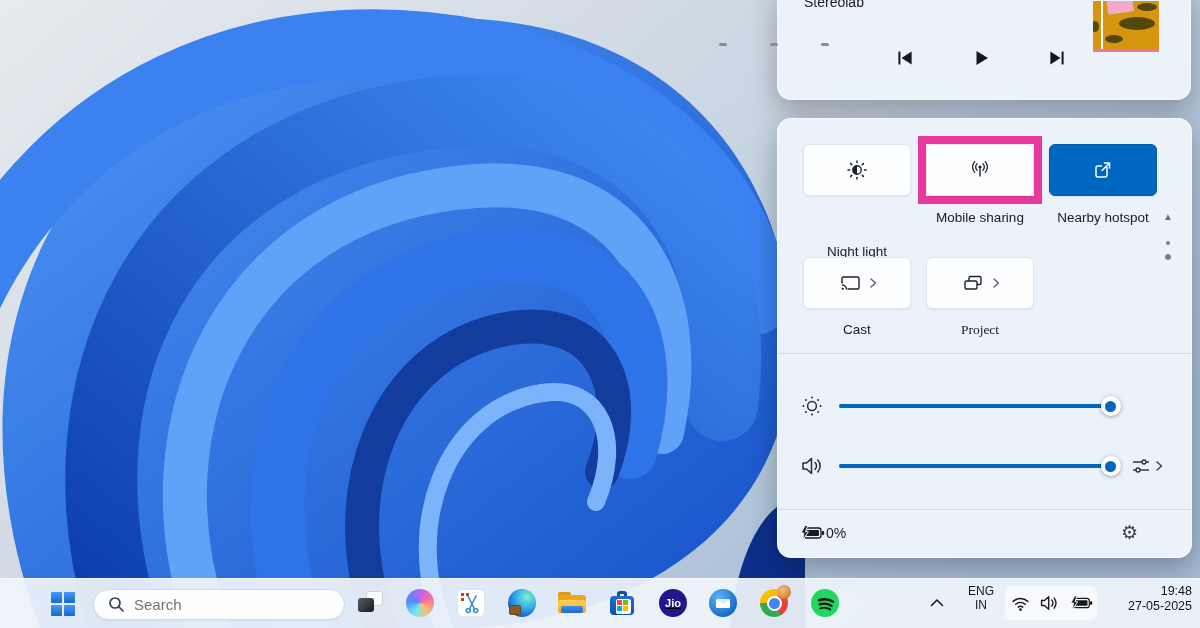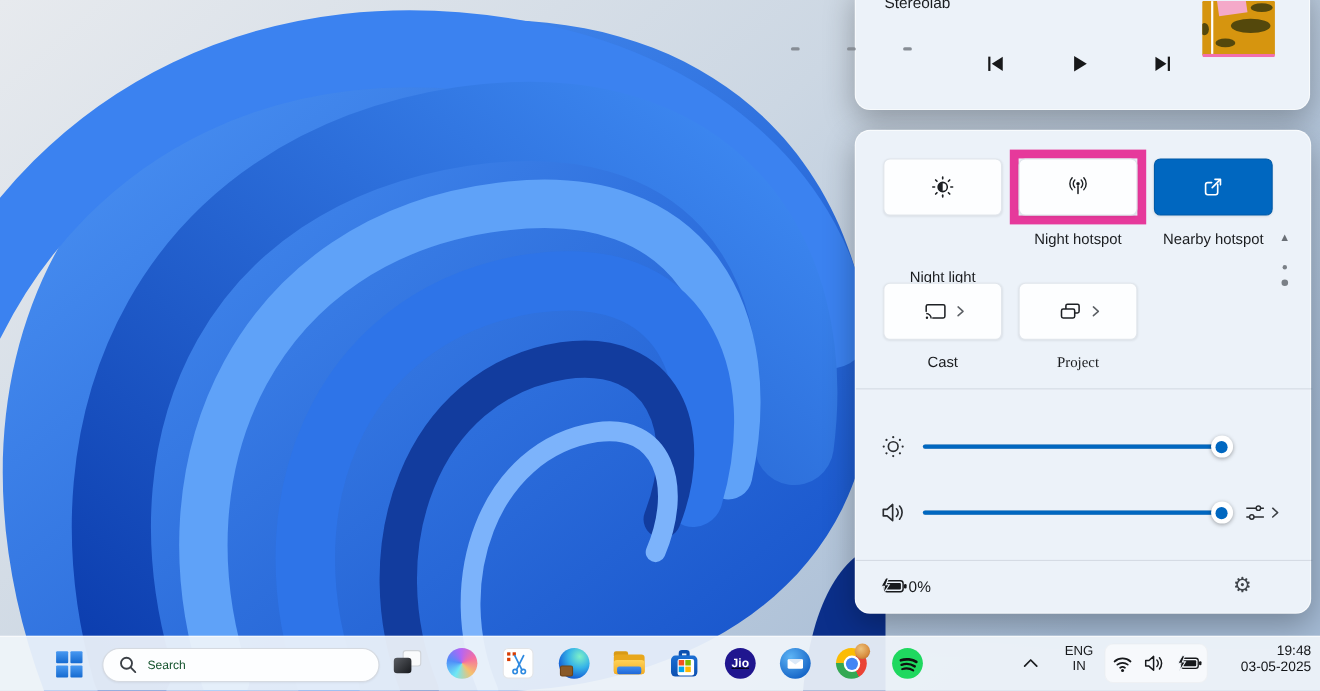--- a/index.html
+++ b/index.html
@@ -40,21 +40,21 @@
   .batt-label{position:absolute;left:48px;top:406px;font-size:14px;color:#17191c;}
   
   #taskbar{position:absolute;left:0;top:578px;width:1200px;height:50px;
     background:rgba(239,244,250,.93);border-top:1px solid rgba(255,255,255,.6);box-sizing:border-box;}
   .tb-btn{position:absolute;top:5px;width:40px;height:40px;display:flex;align-items:center;justify-content:center;border-radius:6px;cursor:pointer;}
   .win-logo{display:grid;grid-template-columns:11px 11px;grid-template-rows:11px 11px;gap:2px;}
   .win-logo div{background:linear-gradient(180deg,#4899f2,#156ad0);border-radius:1px;}
   .search-pill{position:absolute;left:93px;top:589px;width:252px;height:31px;border-radius:16px;
     background:#fdfeff;border:1px solid #d5dae1;box-shadow:0 1px 2px rgba(0,0,0,.06);
     display:flex;align-items:center;cursor:pointer;box-sizing:border-box;}
-  .search-pill span.txt{margin-left:9px;font-size:11px;color:#14532d;}
+  .search-pill span.txt{margin-left:9px;font-size:15px;color:#737373;}
   .run-dash{position:absolute;top:43px;width:8px;height:3px;border-radius:2px;background:#878d95;}
   .tray-pill{position:absolute;left:1004px;top:585px;width:94px;height:36px;border-radius:8px;
     background:rgba(255,255,255,.6);border:1px solid rgba(0,0,0,.03);
     display:flex;align-items:center;justify-content:center;gap:8px;cursor:pointer;box-sizing:border-box;}
   .lang{position:absolute;left:962px;top:584px;width:38px;text-align:center;font-size:12px;line-height:14px;color:#16181b;cursor:pointer;}
   .clock{position:absolute;right:8px;top:584px;text-align:right;font-size:12.5px;line-height:15px;color:#121417;cursor:pointer;}
   
   .circle{border-radius:50%;}
   .jio{width:28px;height:28px;background:#20168f;color:#fff;font-weight:700;font-size:11px;
     display:flex;align-items:center;justify-content:center;}
@@ -181,21 +181,21 @@
 
     <div class="tile active" style="left:271px;top:25px;">
       <svg width="24" height="24" viewBox="0 0 24 24" class="ic">
         <path d="M16,9.5 L16,17 A2,2 0 0 1 14,19 L7,19 A2,2 0 0 1 5,17 L5,10 A2,2 0 0 1 7,8 L10.5,8" fill="none" stroke="#fff" stroke-width="1.5" stroke-linecap="round"></path>
         <polyline points="13.5,5 18.5,5 18.5,10" fill="none" stroke="#fff" stroke-width="1.5" stroke-linecap="round" stroke-linejoin="round"></polyline>
         <line x1="11" y1="12.5" x2="18" y2="5.5" stroke="#fff" stroke-width="1.5" stroke-linecap="round"></line>
       </svg>
     </div>
 
     <div class="tile-label" style="left:14px;margin-top:34px;">Night light</div>
-    <div class="tile-label" style="left:137px;">Night hotspot</div>
+    <div class="tile-label" style="left:137px;">Mobile sharing</div>
     <div class="tile-label" style="left:260px;">Nearby hotspot</div>
 
     <div class="pg-tri">▲</div>
     <div class="pg-dot" style="left:388px;top:122px;width:4px;height:4px;"></div>
     <div class="pg-dot" style="left:387px;top:135px;width:6px;height:6px;"></div>
 
     <div class="tile" style="left:25px;top:138px;">
       <svg width="24" height="24" viewBox="0 0 24 24" class="ic">
         <rect x="4" y="6" width="17" height="12" rx="1.5" fill="none" stroke="#1d2024" stroke-width="1.4"></rect>
         <rect x="2.5" y="12.5" width="7" height="6.5" fill="#fdfeff"></rect>
@@ -393,16 +393,16 @@
     </svg>
     <svg width="24" height="16" viewBox="0 0 26 16">
       <rect x="5" y="3" width="17" height="10" rx="2.5" fill="none" stroke="#17191c" stroke-width="1.3"></rect>
       <rect x="22.8" y="6" width="2.4" height="4" rx="1" fill="#17191c"></rect>
       <rect x="7" y="5" width="13" height="6" rx="1" fill="#17191c"></rect>
       <polygon points="6.2,0.5 2,8 5,8 3.6,15.5 9.4,6.6 6.4,6.6 8.8,0.5" fill="#17191c" stroke="#f2f6fb" stroke-width="1"></polygon>
     </svg>
   </div>
   <div class="clock">
     <div>19:48</div>
-    <div>03-05-2025</div>
+    <div>27-05-2025</div>
   </div>
 
 </div>
 
 </body></html>

